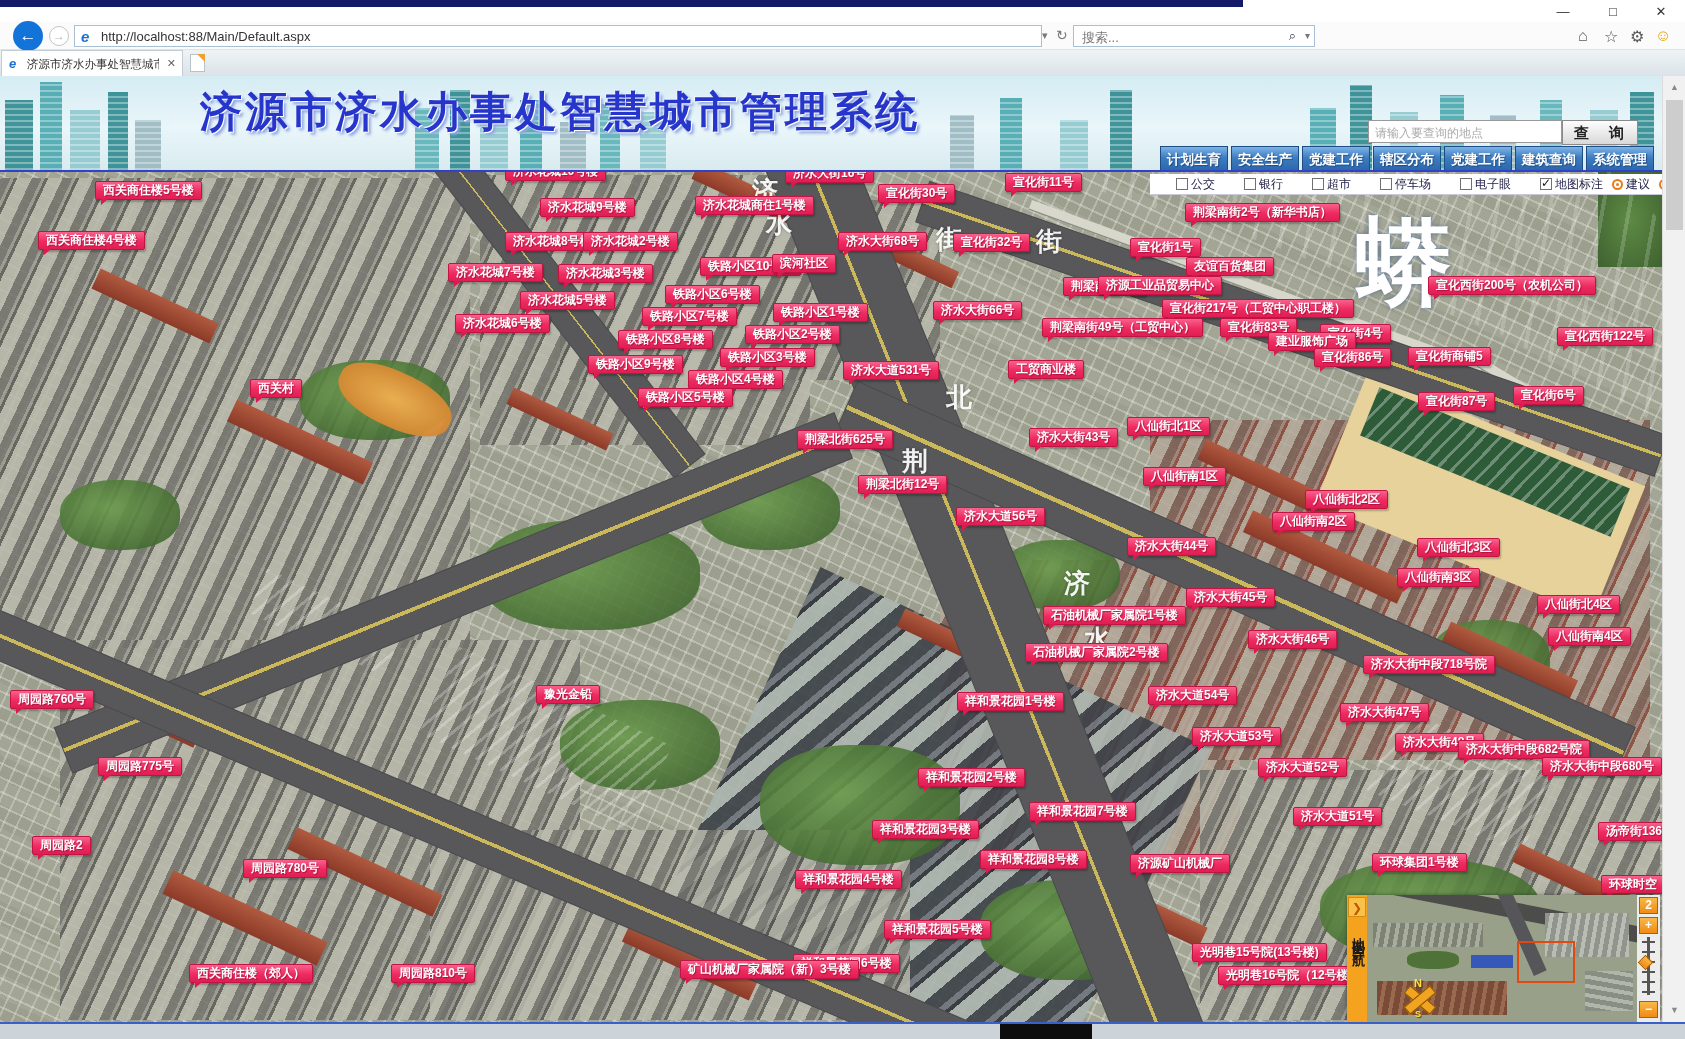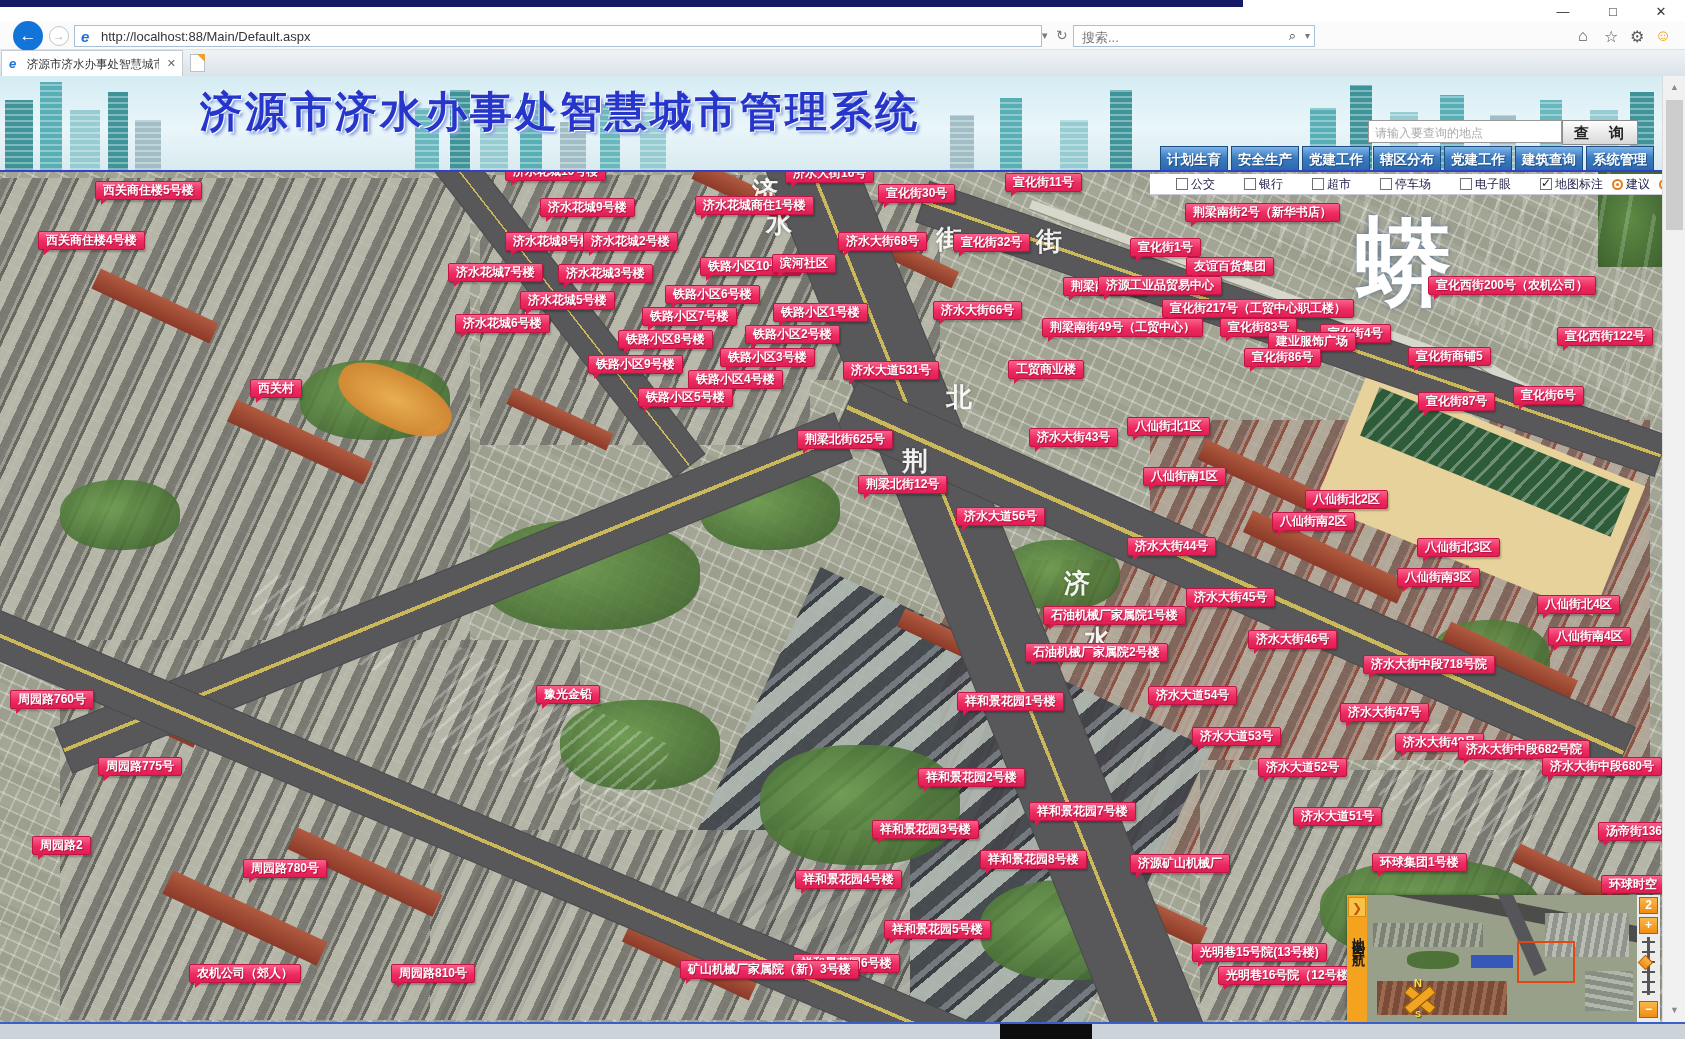--- a/index.html
+++ b/index.html
@@ -351,21 +351,21 @@
       <div class="mlabel" style="left: 773px; top: 131px;">铁路小区1号楼</div>
       <div class="mlabel" style="left: 455px; top: 142px;">济水花城6号楼</div>
       <div class="mlabel" style="left: 1042px; top: 146px;">荆梁南街49号（工贸中心）</div>
       <div class="mlabel" style="left: 1220px; top: 146px;">宣化街83号</div>
       <div class="mlabel" style="left: 745px; top: 153px;">铁路小区2号楼</div>
       <div class="mlabel" style="left: 1320px; top: 152px;">宣化街4号</div>
       <div class="mlabel" style="left: 1268px; top: 160px;">建业服饰广场</div>
       <div class="mlabel" style="left: 1557px; top: 155px;">宣化西街122号</div>
       <div class="mlabel" style="left: 618px; top: 158px;">铁路小区8号楼</div>
       <div class="mlabel" style="left: 720px; top: 176px;">铁路小区3号楼</div>
-      <div class="mlabel" style="left: 1244px; top: 176px;">宣化街86号</div>
+      <div class="mlabel" style="left: 1314px; top: 176px;">宣化街86号</div>
       <div class="mlabel" style="left: 1408px; top: 175px;">宣化街商铺5</div>
       <div class="mlabel" style="left: 588px; top: 183px;">铁路小区9号楼</div>
       <div class="mlabel" style="left: 843px; top: 189px;">济水大道531号</div>
       <div class="mlabel" style="left: 1008px; top: 188px;">工贸商业楼</div>
       <div class="mlabel" style="left: 688px; top: 198px;">铁路小区4号楼</div>
       <div class="mlabel" style="left: 250px; top: 207px;">西关村</div>
       <div class="mlabel" style="left: 1513px; top: 214px;">宣化街6号</div>
       <div class="mlabel" style="left: 638px; top: 216px;">铁路小区5号楼</div>
       <div class="mlabel" style="left: 1418px; top: 220px;">宣化街87号</div>
       <div class="mlabel" style="left: 1127px; top: 245px;">八仙街北1区</div>
@@ -405,21 +405,21 @@
       <div class="mlabel" style="left: 32px; top: 664px;">周园路2</div>
       <div class="mlabel" style="left: 980px; top: 678px;">祥和景花园8号楼</div>
       <div class="mlabel" style="left: 1130px; top: 682px;">济源矿山机械厂</div>
       <div class="mlabel" style="left: 1372px; top: 681px;">环球集团1号楼</div>
       <div class="mlabel" style="left: 243px; top: 687px;">周园路780号</div>
       <div class="mlabel" style="left: 795px; top: 698px;">祥和景花园4号楼</div>
       <div class="mlabel" style="left: 1601px; top: 703px;">环球时空</div>
       <div class="mlabel" style="left: 884px; top: 748px;">祥和景花园5号楼</div>
       <div class="mlabel" style="left: 1192px; top: 771px;">光明巷15号院(13号楼)</div>
       <div class="mlabel" style="left: 793px; top: 782px;">祥和景花园6号楼</div>
-      <div class="mlabel" style="left: 189px; top: 792px;">农机公司（郊人）</div>
+      <div class="mlabel" style="left: 189px; top: 792px;">西关商住楼（郊人）</div>
       <div class="mlabel" style="left: 391px; top: 792px;">周园路810号</div>
       <div class="mlabel" style="left: 680px; top: 788px;">矿山机械厂家属院（新）3号楼</div>
       <div class="mlabel" style="left: 1218px; top: 794px;">光明巷16号院（12号楼）</div>
     </div>
 </div>
 
 <div id="maptools">
     <span class="cb-item">
       <span class="cb"></span>
       <span>公交</span>

